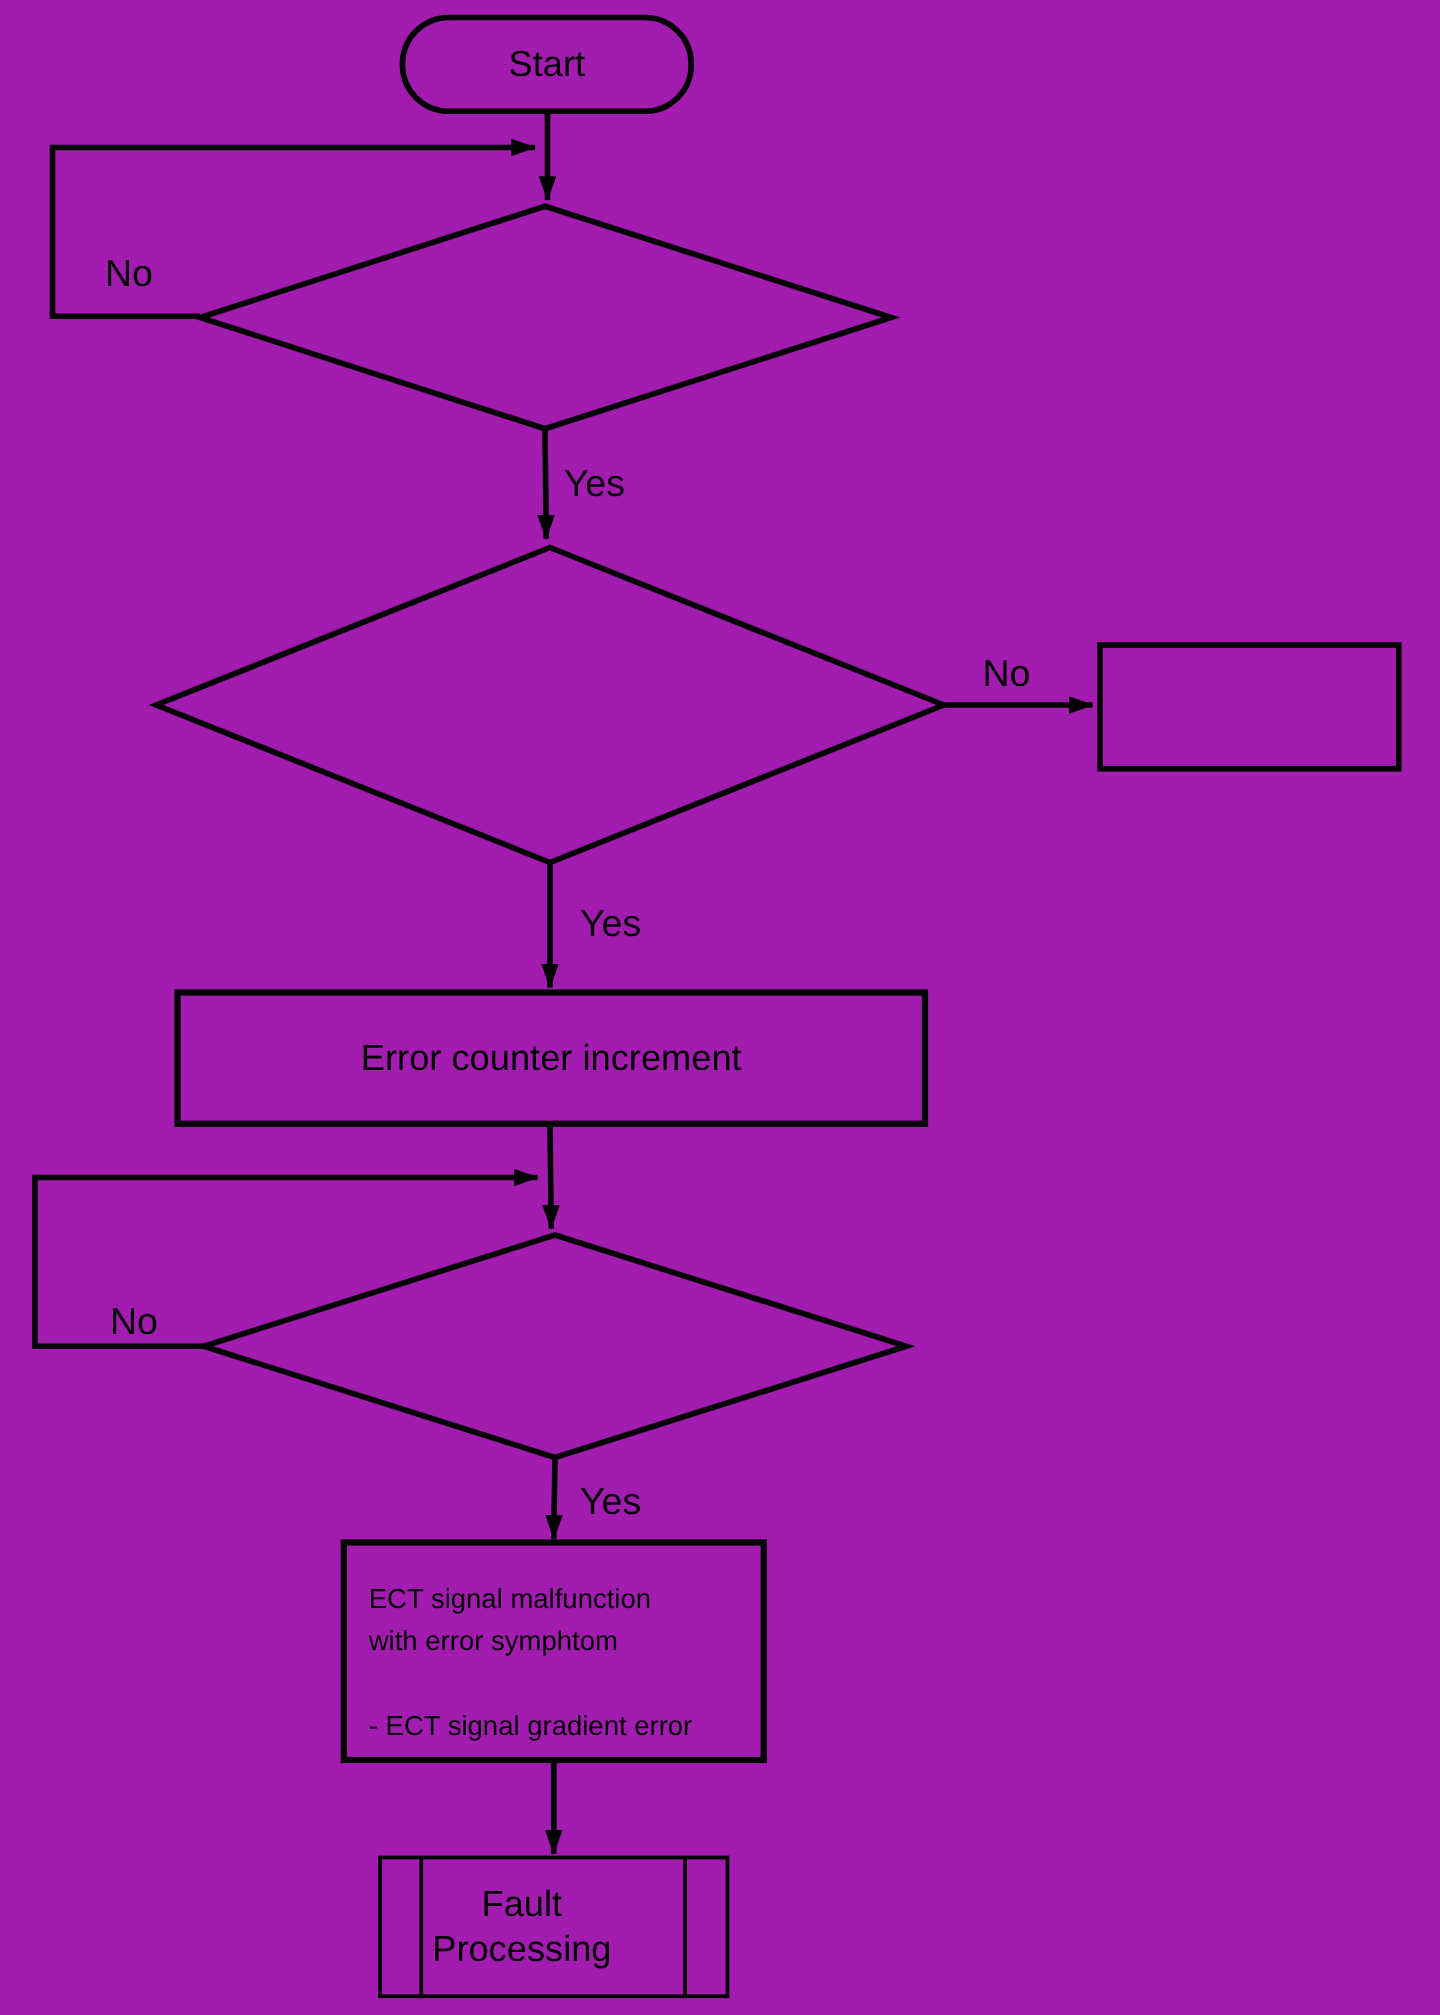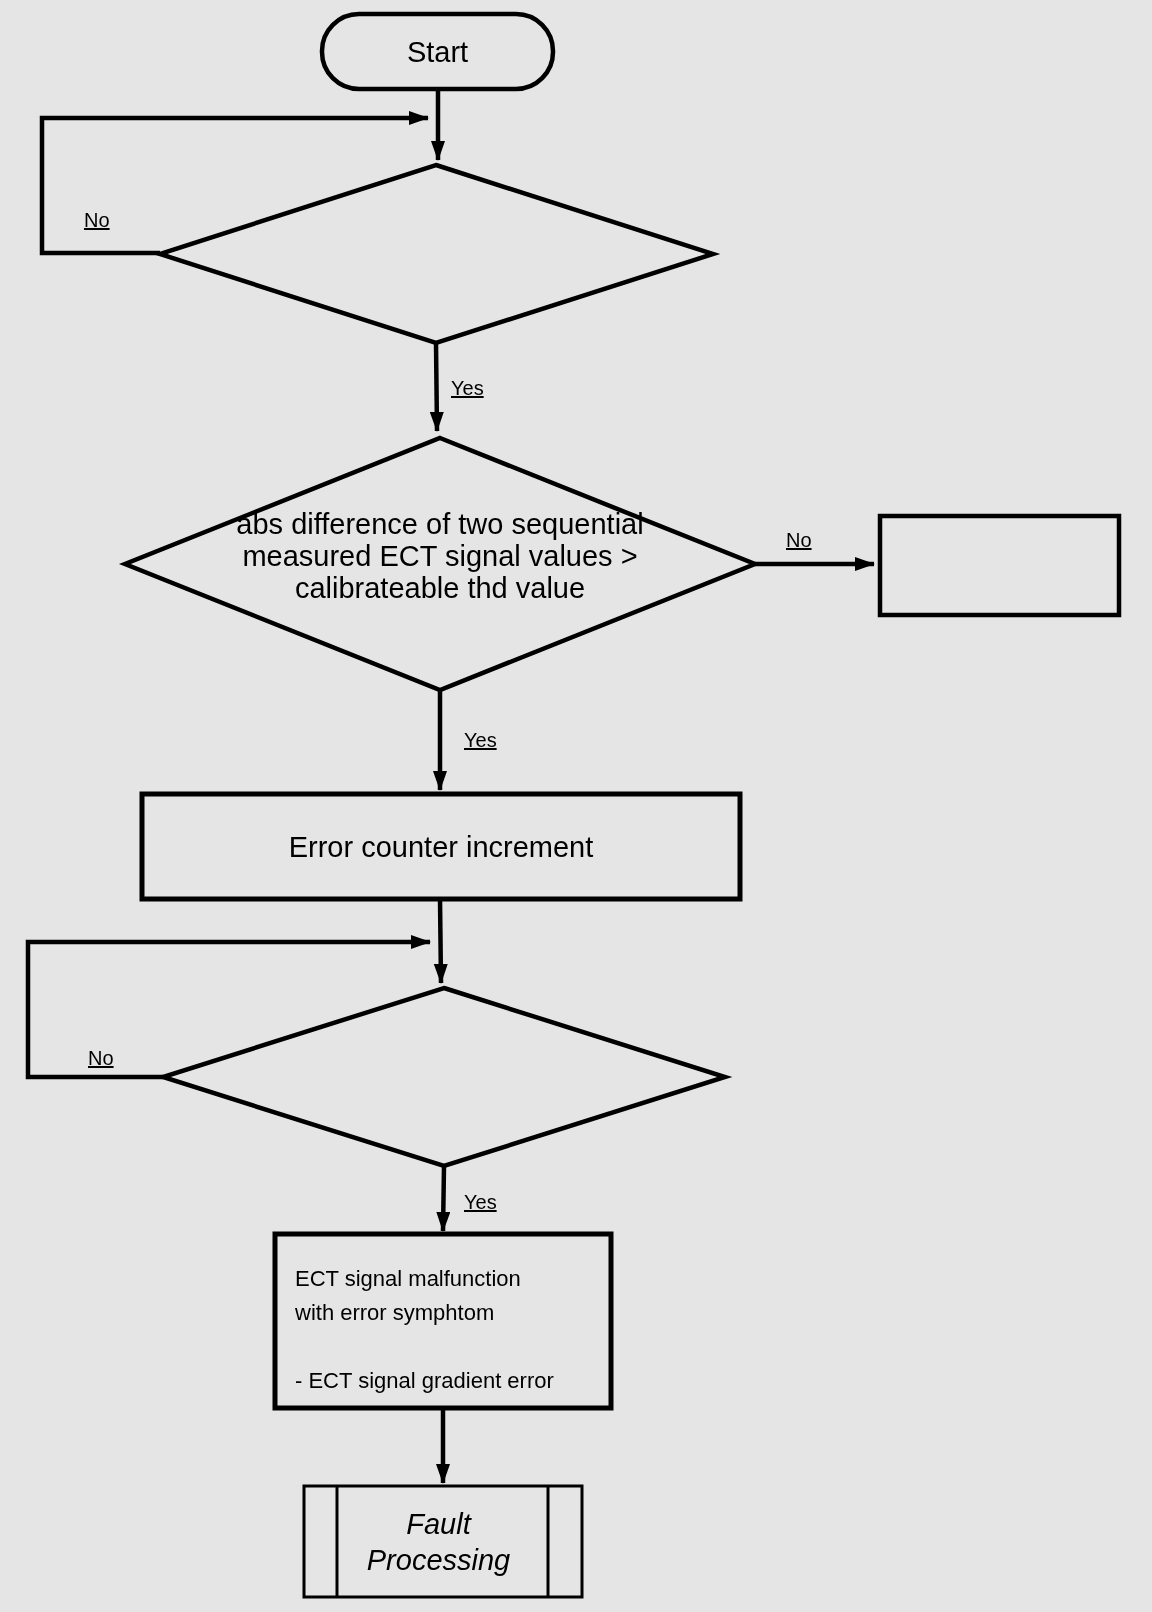--- a/index.html
+++ b/index.html
@@ -4,21 +4,21 @@
 <style>
   html, body {
     margin: 0;
     padding: 0;
     background: #ffffff;
   }
   #canvas {
     position: relative;
     width: 1152px;
     height: 1612px;
-    background: #e5e5e5;
+    background: #a21caf;
     font-family: "Liberation Sans", sans-serif;
     color: #000000;
   }
   #shapes {
     position: absolute;
     left: 0;
     top: 0;
   }
   .node-label {
     position: absolute;
@@ -26,25 +26,24 @@
     align-items: center;
     justify-content: center;
     text-align: center;
     font-size: 29px;
     line-height: 32px;
     color: #000000;
     white-space: pre-line;
   }
   .edge-label {
     position: absolute;
-    font-size: 20px;
+    font-size: 30px;
     line-height: 32px;
     color: #000000;
     white-space: nowrap;
-    text-decoration: underline;
   }
   .left-align {
     justify-content: flex-start;
     align-items: flex-start;
     text-align: left;
     line-height: 34px;
   }
 </style>
 </head>
 <body>
@@ -91,34 +90,31 @@
     <path d="M443,1408 L443,1483" fill="none" stroke="#000000" stroke-width="4.5" marker-end="url(#arw)"></path>
 
     <rect x="304" y="1486" width="278" height="111" fill="none" stroke="#000000" stroke-width="3"></rect>
     <line x1="337" y1="1486" x2="337" y2="1597" stroke="#000000" stroke-width="3"></line>
     <line x1="548" y1="1486" x2="548" y2="1597" stroke="#000000" stroke-width="3"></line>
   </svg>
 
   <div class="node-label" style="left:322px; top:14px; width:231px; height:75px;">Start</div>
 
 
-  <div class="node-label" style="left:125px; top:438px; width:630px; height:235px;">abs difference of two sequential
-measured ECT signal values &gt;
-calibrateable thd value</div>
 
 
   <div class="node-label" style="left:142px; top:794px; width:598px; height:105px;">Error counter increment</div>
 
 
   <div class="node-label left-align" style="left:295px; top:1262px; width:310px; height:146px; font-size:22px;">ECT signal malfunction
 with error symphtom
 
 - ECT signal gradient error</div>
 
-  <div class="node-label" style="left:344px; top:1486px; width:189px; height:111px; line-height:36px;font-style:italic;">Fault
+  <div class="node-label" style="left:323px; top:1486px; width:189px; height:111px; line-height:36px;">Fault
 Processing</div>
 
   <div class="edge-label" style="left:84px; top:204px;">No</div>
 
   <div class="edge-label" style="left:451px; top:372px;">Yes</div>
 
   <div class="edge-label" style="left:786px; top:524px;">No</div>
 
   <div class="edge-label" style="left:464px; top:724px;">Yes</div>
 

